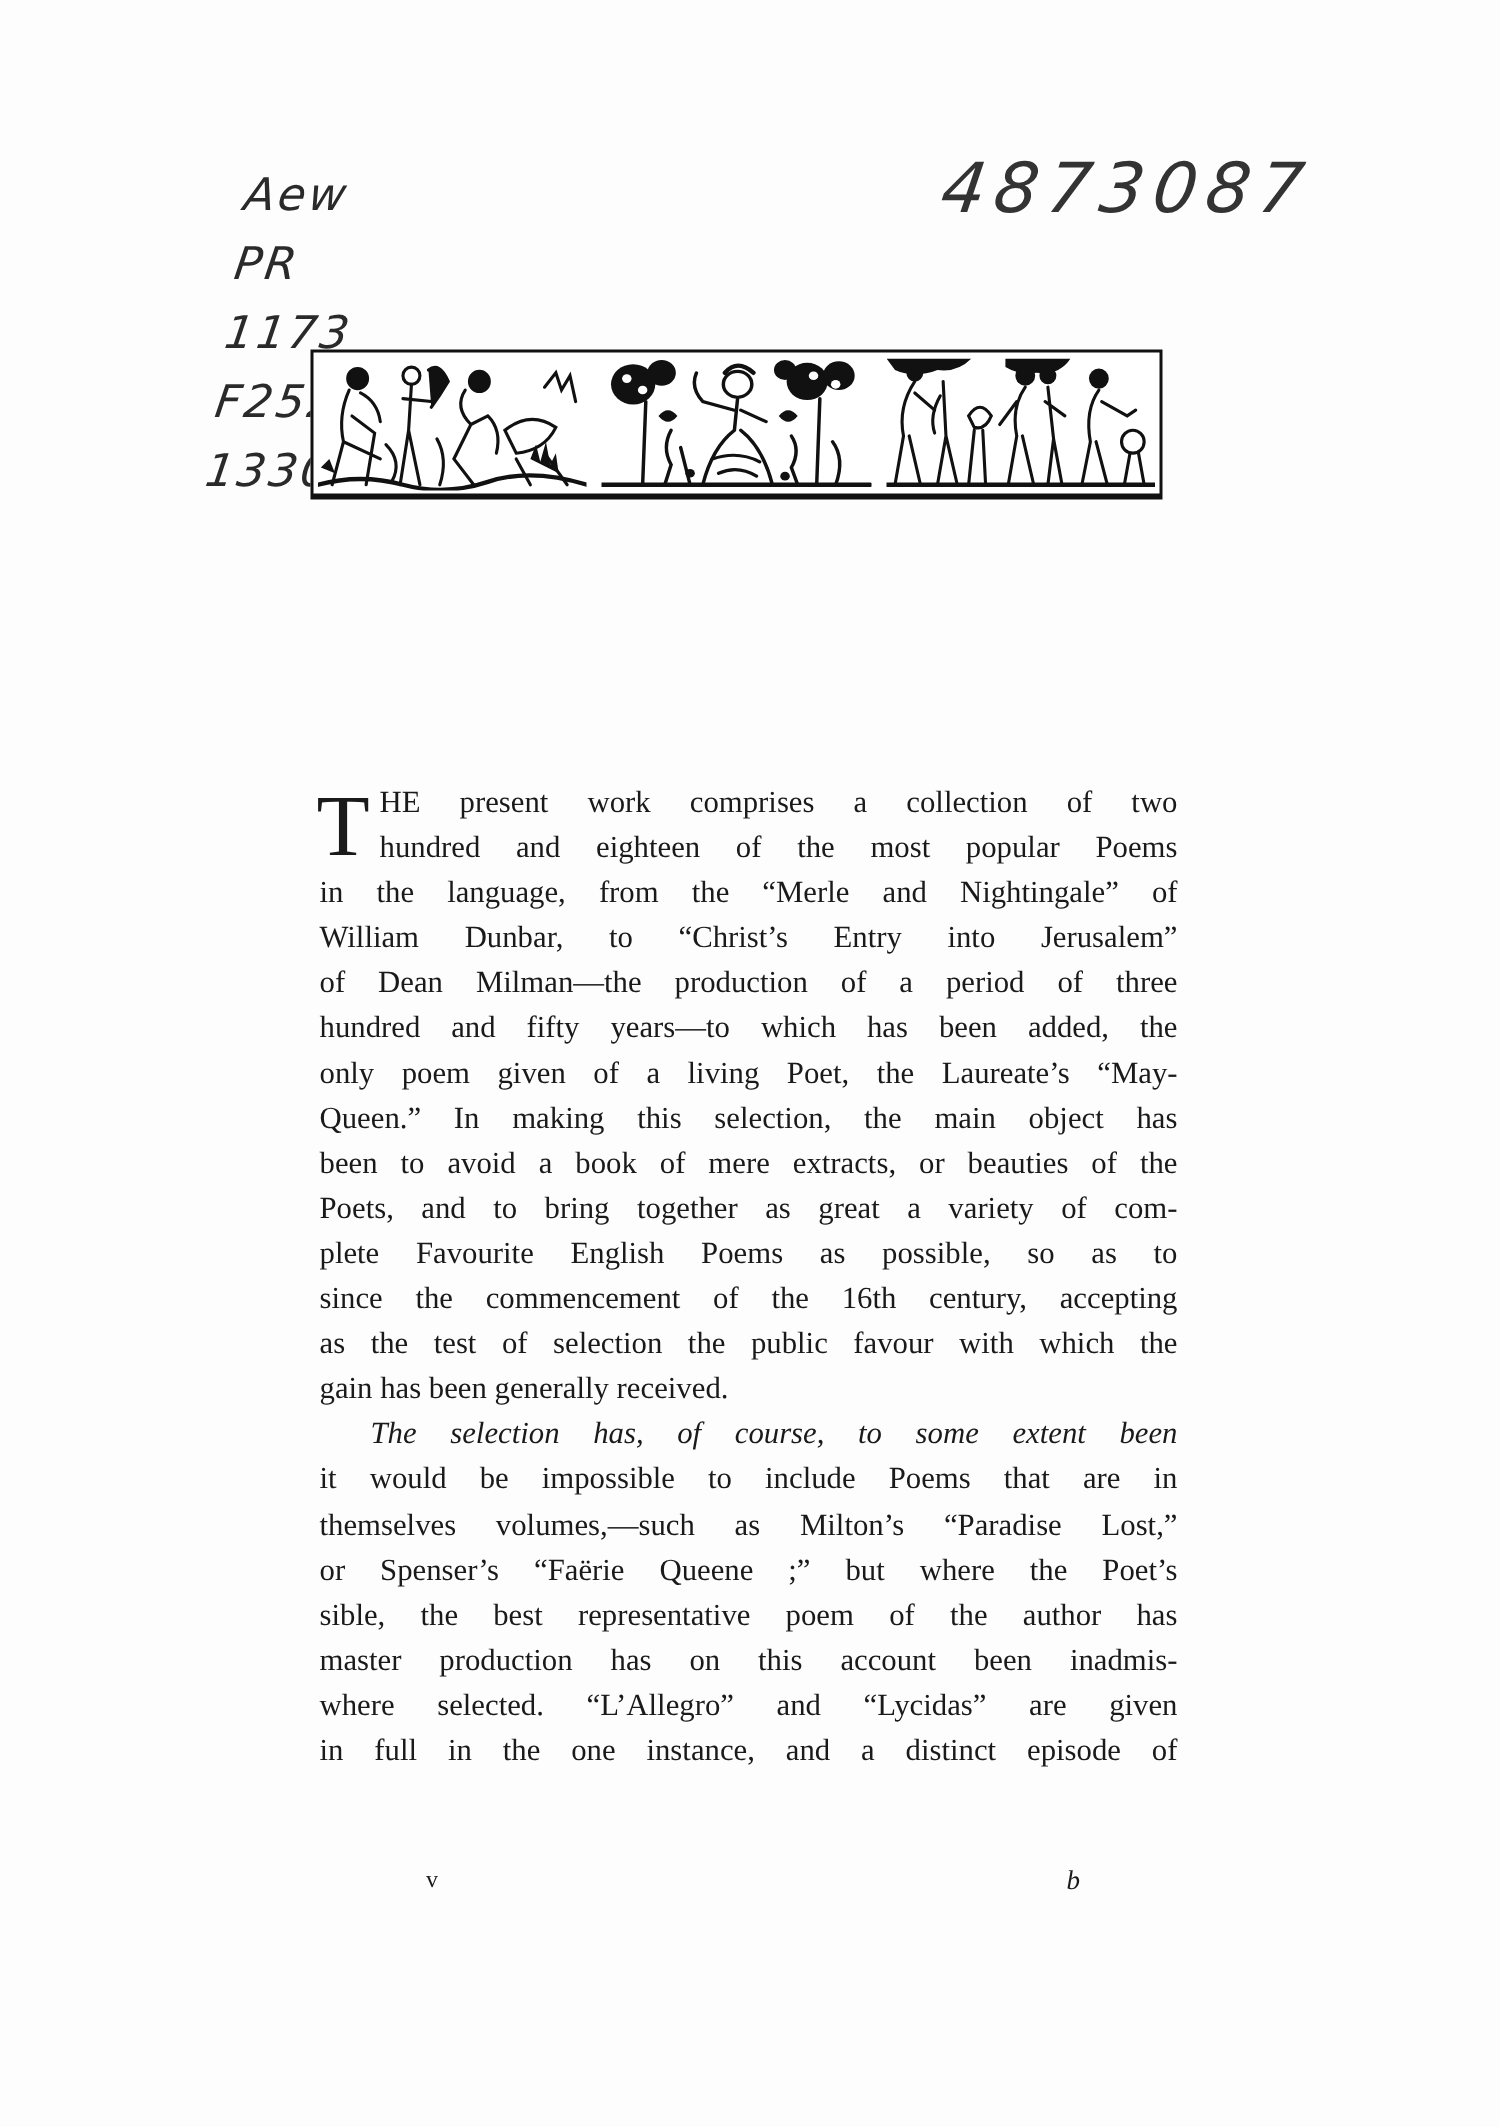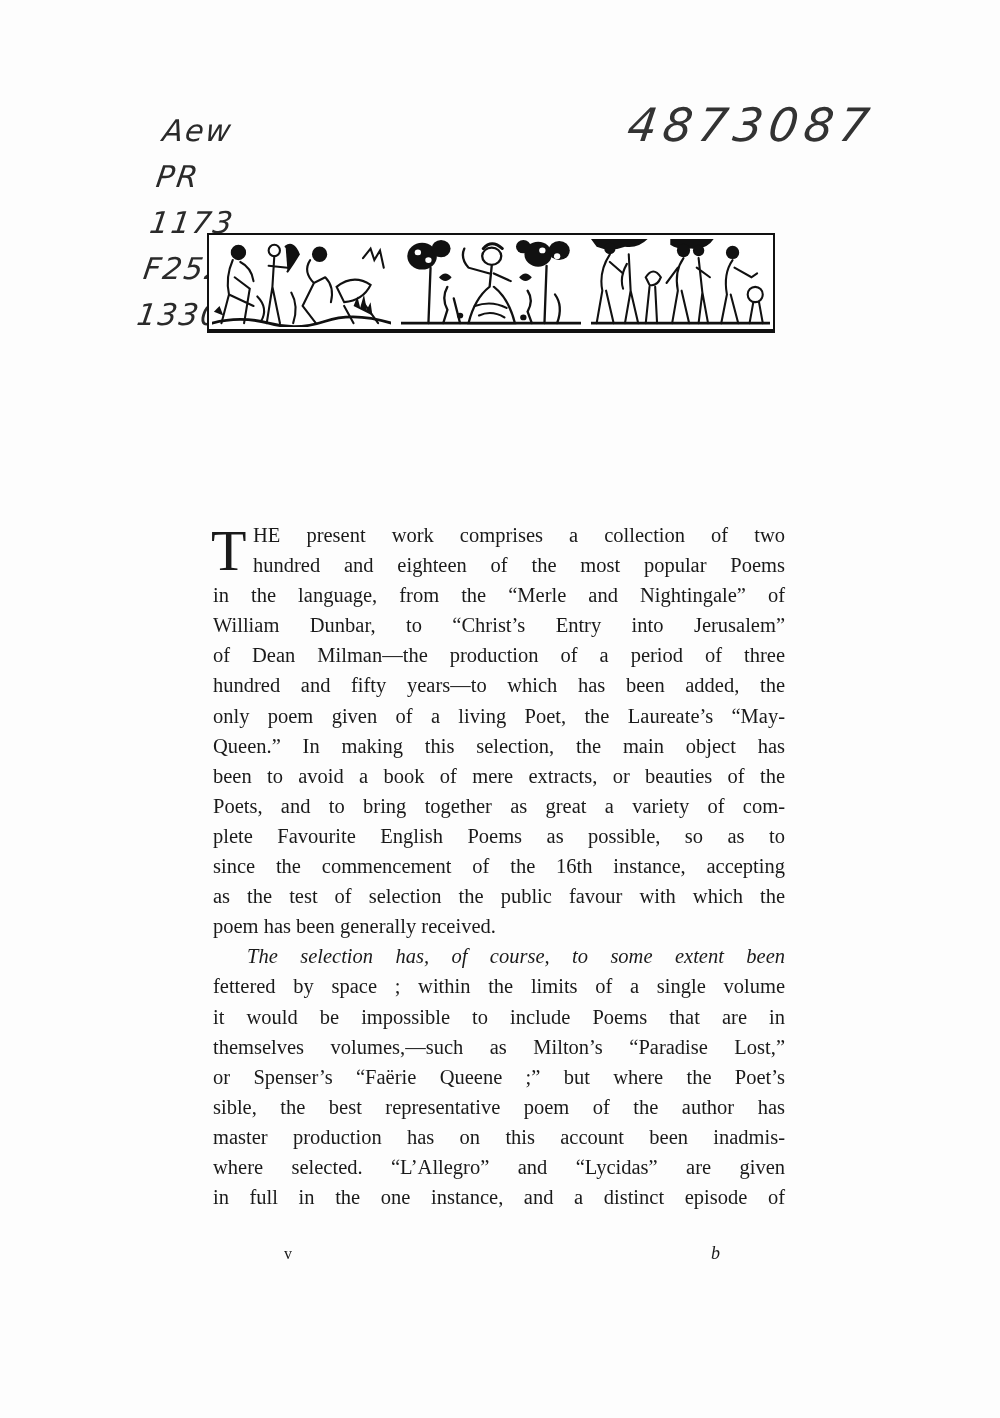--- a/index.html
+++ b/index.html
@@ -236,25 +236,24 @@
     <span class="line dropindent2">hundred and eighteen of the most popular Poems</span>
     <span class="line">in the language, from the “Merle and Nightingale” of</span>
     <span class="line">William Dunbar, to “Christ’s Entry into Jerusalem”</span>
     <span class="line">of Dean Milman—the production of a period of three</span>
     <span class="line">hundred and fifty years—to which has been added, the</span>
     <span class="line">only poem given of a living Poet, the Laureate’s “May-</span>
     <span class="line">Queen.”  In making this selection, the main object has</span>
     <span class="line">been to avoid a book of mere extracts, or beauties of the</span>
     <span class="line">Poets, and to bring together as great a variety of com-</span>
     <span class="line">plete Favourite English Poems as possible, so as to</span>
-    <span class="line">since the commencement of the 16th instance, accepting</span>
+    <span class="line">since the commencement of the 16th century, accepting</span>
     <span class="line">as the test of selection the public favour with which the</span>
-    <span class="line last">poem has been generally received.</span>
+    <span class="line last">gain has been generally received.</span>
     <span class="line indent">The selection has, of course, to some extent been</span>
-    <span class="line">fettered by space ; within the limits of a single volume</span>
     <span class="line">it would be impossible to include Poems that are in</span>
     <span class="line">themselves volumes,—such as Milton’s “Paradise Lost,”</span>
     <span class="line">or Spenser’s “Faërie Queene ;” but where the Poet’s</span>
     <span class="line">sible, the best representative poem of the author has</span>
     <span class="line">master production has on this account been inadmis-</span>
     <span class="line">where selected.  “L’Allegro” and “Lycidas” are given</span>
     <span class="line">in full in the one instance, and a distinct episode of</span>
   </div>
 
   <div class="footer-mark page-numeral">v</div>

